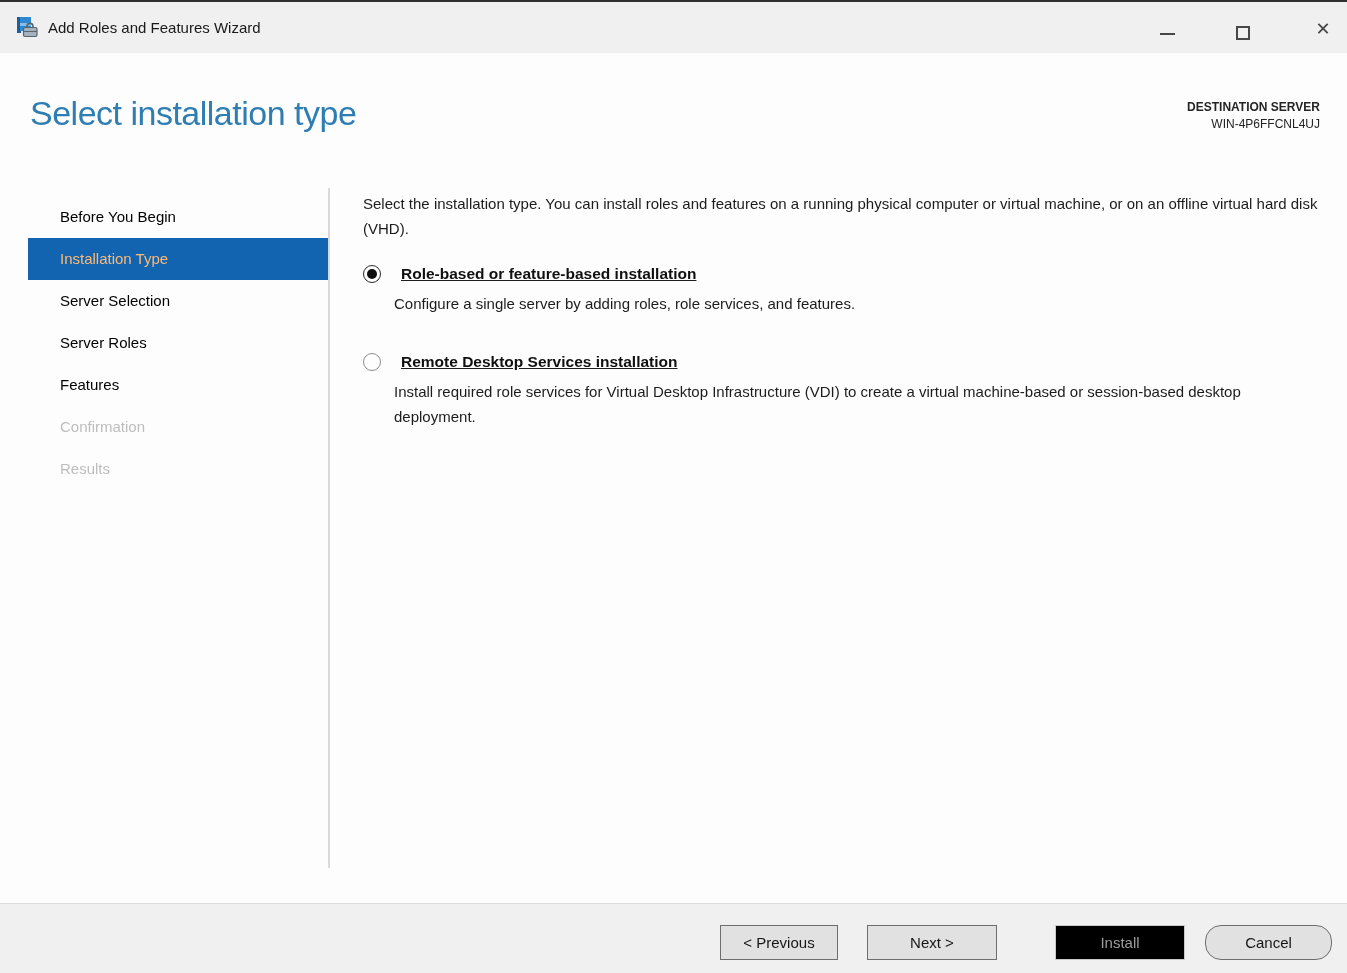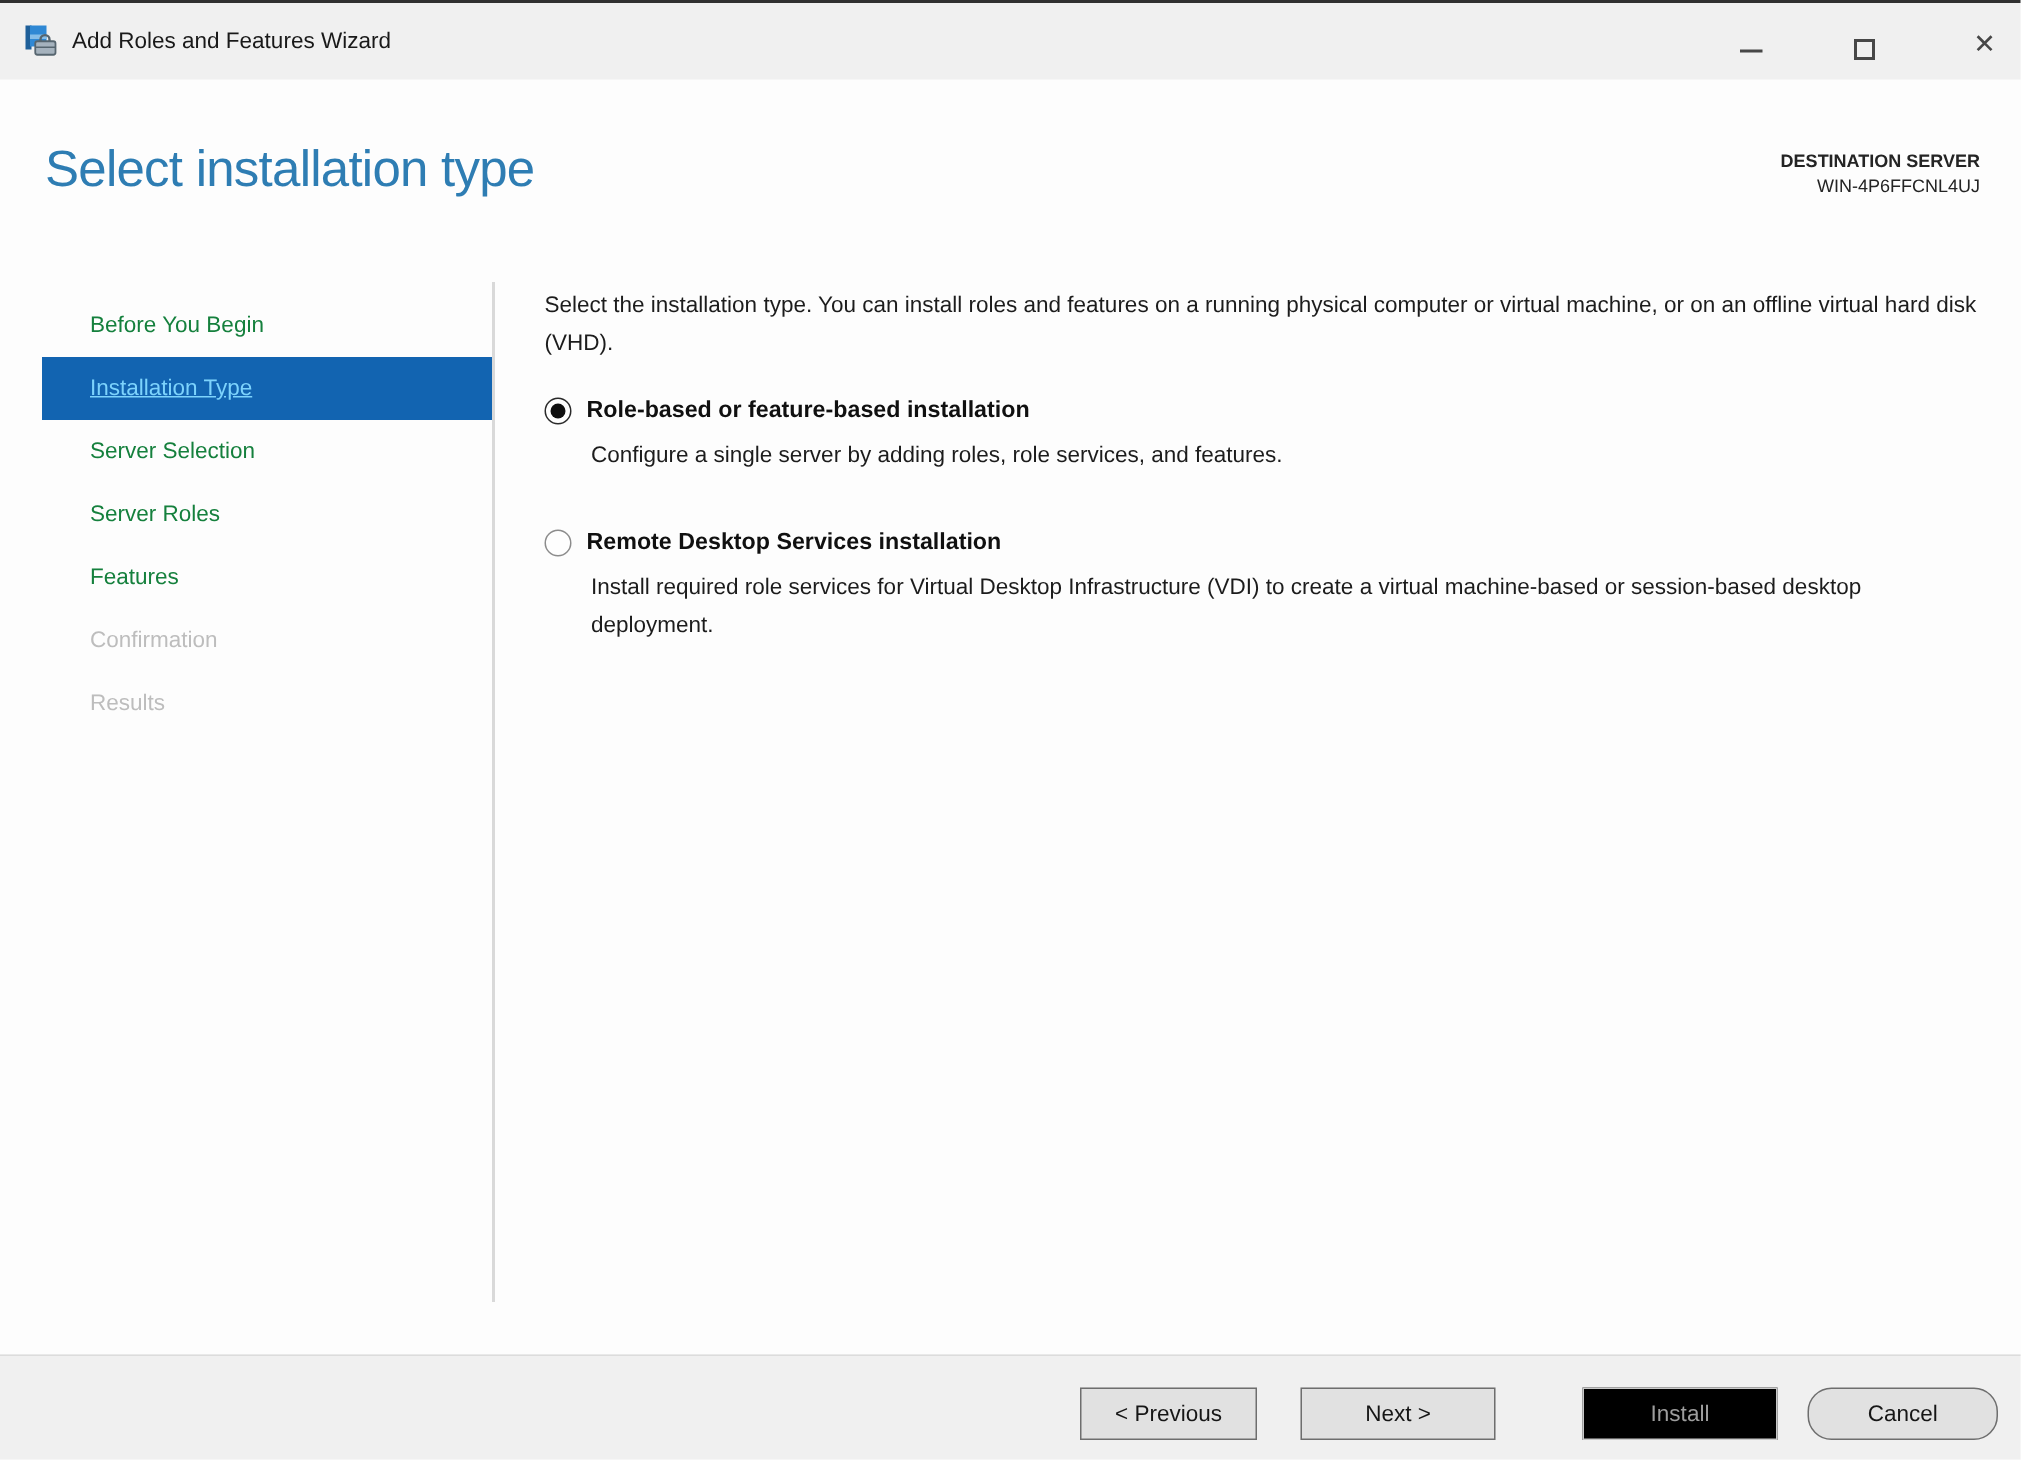--- a/index.html
+++ b/index.html
@@ -45,33 +45,33 @@
   }
   .dest-block {
     position:absolute; right:27px; top:99px; text-align:right; line-height:17px;margin-left:35px;
   }
   .dest-label  { font-size:12px; font-weight:700; color:#242424; }
   .dest-server { font-size:12px; color:#242424; }
   
   .sidebar { position:absolute; left:28px; top:196px; width:300px; }
   .step {
     height:42px; line-height:42px; padding-left:32px;
-    font-size:15px; color:#15803d; white-space:nowrap; cursor:default;
+    font-size:15px; color:#000000; white-space:nowrap; cursor:default;
   }
-  .step.selected { background:#1264b1; color:#7dd3fc;text-decoration:underline; }
+  .step.selected { background:#1264b1; color:#fdba74; }
   .step.disabled { color:#bdbdbd; }
   .vsep {
     position:absolute; left:328px; top:188px; width:2px; height:680px;
     background:#d9d9d9;
   }
   
   .content { position:absolute; left:363px; top:191px; width:962px; }
   .intro { font-size:15px; line-height:25px; color:#1c1c1c; margin-bottom:24px; }
   .option { margin-bottom:37px; }
-  .opt-row { display:flex; align-items:center; gap:10px; }
+  .opt-row { display:flex; align-items:center; gap:20px;text-decoration:underline; }
   .radio {
     width:18px; height:18px; border-radius:50%;
     border:1px solid #8c8c8c; background:#fefefe; position:relative; flex:0 0 auto;
   }
   .radio.selected { border:1px solid #2a2a2a; }
   .radio.selected::after {
     content:""; position:absolute; left:3px; top:3px; right:3px; bottom:3px;
     border-radius:50%; background:#0f0f0f;
   }
   .opt-label { font-size:15.5px; font-weight:700; color:#101010; }

